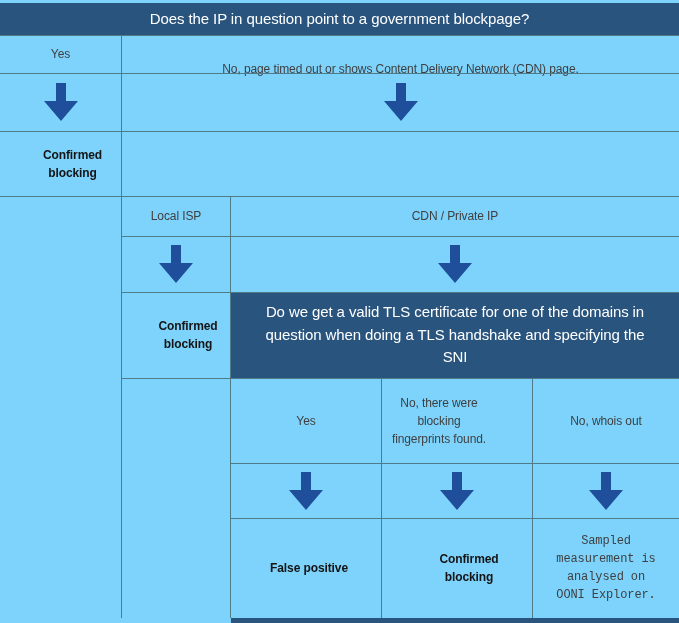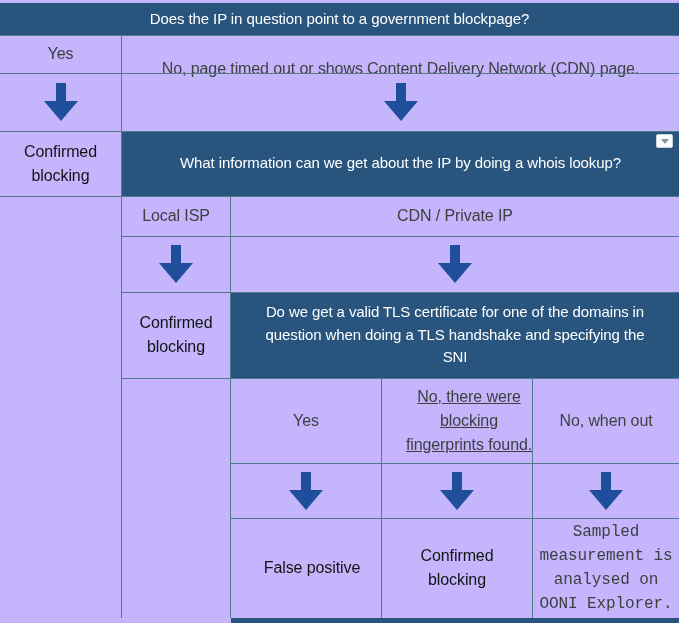--- a/index.html
+++ b/index.html
@@ -1,29 +1,29 @@
 <!DOCTYPE html>
 <html style="--header-bg: #29547E; --arrow: #1F4F9A; --border: #4F7B88; --text: #3F3F3F; --text-bold: #141414;"><head>
 <meta charset="utf-8">
 <style>
   html,body{margin:0;padding:0;background:#fff;}
   #screen{
-    position:relative;width:679px;height:623px;background:#c4b5fd;
+    position:relative;width:679px;height:623px;background:#7dd3fc;
     font-family:"Liberation Sans","DejaVu Sans",sans-serif;
     color:var(--text,#3F3F3F);overflow:hidden;
   }
   .cell{
     position:absolute;display:flex;align-items:center;justify-content:center;
-    text-align:center;font-size:16px;line-height:1.5;white-space:pre-line;
+    text-align:center;font-size:12px;line-height:1.5;white-space:pre-line;
     letter-spacing:-0.1px;
   }
   .hdr{
     background:var(--header-bg,#29547E);color:#ffffff;font-size:15px;
   }
-  .bold{font-weight:normal;color:var(--text-bold,#141414);}
+  .bold{font-weight:bold;color:var(--text-bold,#141414);padding-left:12px;}
   .hline{position:absolute;height:1px;background:var(--border,#4F7B88);}
   .vline{position:absolute;width:1px;background:var(--border,#4F7B88);}
   .arrow-svg{width:34px;height:38px;display:block;}
   .arrow-svg path{fill:var(--arrow,#1F4F9A);}
   .dropdown-btn{
     position:absolute;top:3px;right:6px;width:17px;height:14px;
     background:#fbfcfd;border:1px solid #ccd4d9;border-radius:2px;
     display:flex;align-items:center;justify-content:center;cursor:pointer;
     box-sizing:border-box;
   }
@@ -49,24 +49,20 @@
       </svg>
   </div>
   <div class="cell" style="left:122px;top:73px;width:557px;height:58px;">
     <svg class="arrow-svg" viewBox="0 0 34 38">
         <path d="M12 0 h10 v18 h12 L17 38 0 18 h12 z"></path>
       </svg>
   </div>
 
   <div class="cell bold" style="left:0;top:131px;width:121px;height:65px;">Confirmed
 blocking</div>
-  <div class="cell hdr" style="left:122px;top:131px;width:557px;height:65px;">
-    <span>What information can we get about the IP by doing a whois lookup?</span>
-    <span class="dropdown-btn"><span class="dropdown-caret"></span></span>
-  </div>
 
   <div class="cell" style="left:231px;top:196px;width:448px;height:40px;">CDN / Private IP</div>
   <div class="cell" style="left:122px;top:196px;width:108px;height:40px;">Local ISP</div>
 
   <div class="cell" style="left:122px;top:236px;width:108px;height:56px;">
     <svg class="arrow-svg" viewBox="0 0 34 38">
         <path d="M12 0 h10 v18 h12 L17 38 0 18 h12 z"></path>
       </svg>
   </div>
   <div class="cell" style="left:231px;top:236px;width:448px;height:56px;">
@@ -75,42 +71,42 @@
       </svg>
   </div>
 
   <div class="cell bold" style="left:122px;top:292px;width:108px;height:86px;">Confirmed
 blocking</div>
   <div class="cell hdr" style="left:231px;top:292px;width:448px;height:86px;padding:0 10px;box-sizing:border-box;">Do we get a valid TLS certificate for one of the domains in
 question when doing a TLS handshake and specifying the
 SNI</div>
 
   <div class="cell" style="left:231px;top:378px;width:150px;height:85px;">Yes</div>
-  <div class="cell" style="left:394px;top:378px;width:150px;height:85px;text-decoration:underline;">No, there were
+  <div class="cell" style="left:364px;top:378px;width:150px;height:85px;">No, there were
 blocking
 fingerprints found.</div>
-  <div class="cell" style="left:533px;top:378px;width:146px;height:85px;">No, when out</div>
+  <div class="cell" style="left:533px;top:378px;width:146px;height:85px;">No, whois out</div>
 
   <div class="cell" style="left:231px;top:463px;width:150px;height:55px;">
     <svg class="arrow-svg" viewBox="0 0 34 38">
         <path d="M12 0 h10 v18 h12 L17 38 0 18 h12 z"></path>
       </svg>
   </div>
   <div class="cell" style="left:382px;top:463px;width:150px;height:55px;">
     <svg class="arrow-svg" viewBox="0 0 34 38">
         <path d="M12 0 h10 v18 h12 L17 38 0 18 h12 z"></path>
       </svg>
   </div>
   <div class="cell" style="left:533px;top:463px;width:146px;height:55px;">
     <svg class="arrow-svg" viewBox="0 0 34 38">
         <path d="M12 0 h10 v18 h12 L17 38 0 18 h12 z"></path>
       </svg>
   </div>
 
-  <div class="cell bold" style="left:237px;top:518px;width:150px;height:100px;">False positive</div>
+  <div class="cell bold" style="left:222px;top:518px;width:150px;height:100px;">False positive</div>
   <div class="cell bold" style="left:382px;top:518px;width:150px;height:100px;">Confirmed
 blocking</div>
   <div class="cell" style="left:533px;top:518px;width:146px;height:100px;font-family:Liberation Mono, monospace;">Sampled
 measurement is
 analysed on
 OONI Explorer.</div>
 
   <div class="strip" style="left:231px;top:618px;width:448px;height:5px;"></div>
 
   <div class="hline" style="left:0;top:35px;width:679px;"></div>

